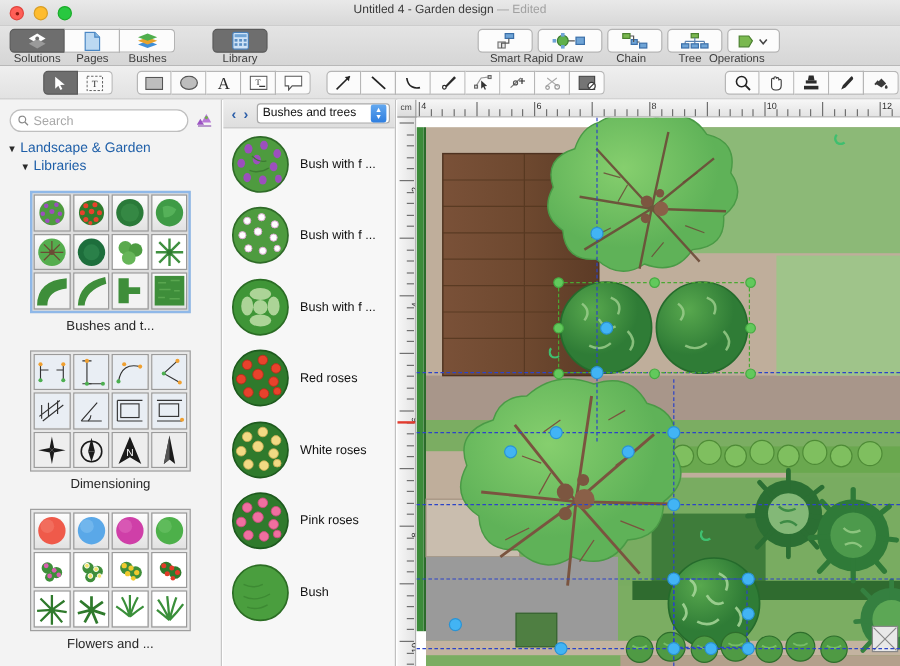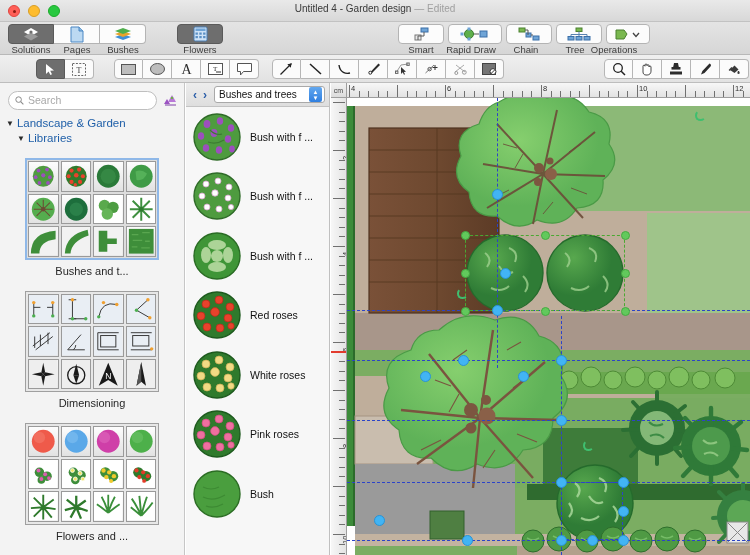--- a/index.html
+++ b/index.html
@@ -220,21 +220,21 @@
             <rect x="2.5" y="6.5" width="2.4" height="2.2"></rect>
               <rect x="6.3" y="6.5" width="2.4" height="2.2"></rect>
               <rect x="10.1" y="6.5" width="2.4" height="2.2"></rect>
             <rect x="2.5" y="10" width="2.4" height="2.2"></rect>
               <rect x="6.3" y="10" width="2.4" height="2.2"></rect>
               <rect x="10.1" y="10" width="2.4" height="2.2"></rect>
           </g>
         </svg>
       </div>
     </div>
-    <div class="tb-label" style="left:177px;">Flowers</div>
+    <div class="tb-label" style="left:177px;">Library</div>
 
     <div class="tb-group" style="left:398px;">
       <div class="tb-seg single" style="margin-right:4px;">
         <svg width="22" height="16" viewBox="0 0 22 16">
           <rect x="11" y="2" width="7" height="4" fill="#6fa4d6" stroke="#3b6fa8"></rect>
           <rect x="5" y="9" width="6" height="5" fill="#eaeaea" stroke="#777"></rect>
           <path d="M14 6 v4 h-6 v4" fill="none" stroke="#5a5a5a"></path>
         </svg>
       </div>
       <div class="tb-seg single" style="width:54px;margin-right:4px;">
@@ -265,21 +265,21 @@
         </svg>
       </div>
       <div class="tb-seg single" style="width:44px;">
         <svg width="30" height="15" viewBox="0 0 30 15">
           <path d="M3 3 h8 l3 4 -3 5 h-8 z" fill="#7ab84f" stroke="#4b8030"></path>
           <path d="M20 6 l3 3.5 3 -3.5" fill="none" stroke="#444" stroke-width="1.3"></path>
         </svg>
       </div>
     </div>
     <div class="tb-label" style="left:398px;">Smart</div>
-    <div class="tb-label wide" style="left:441px;">Rapid Draw</div>
+    <div class="tb-label wide" style="left:431px;">Rapid Draw</div>
     <div class="tb-label" style="left:503px;">Chain</div>
     <div class="tb-label" style="left:552px;">Tree</div>
     <div class="tb-label wide" style="left:584px;">Operations</div>
   </div>
 
   <div class="toolstrip">
     <div class="ts-grp" style="left:36px;">
       <div class="ts-btn sel">
         <svg width="11" height="13" viewBox="0 0 11 13">
           <path d="M1 1 L1 11 L3.6 8.4 L5.4 12 L7 11.2 L5.2 7.8 L9 7.6 Z" fill="#fff"></path>

